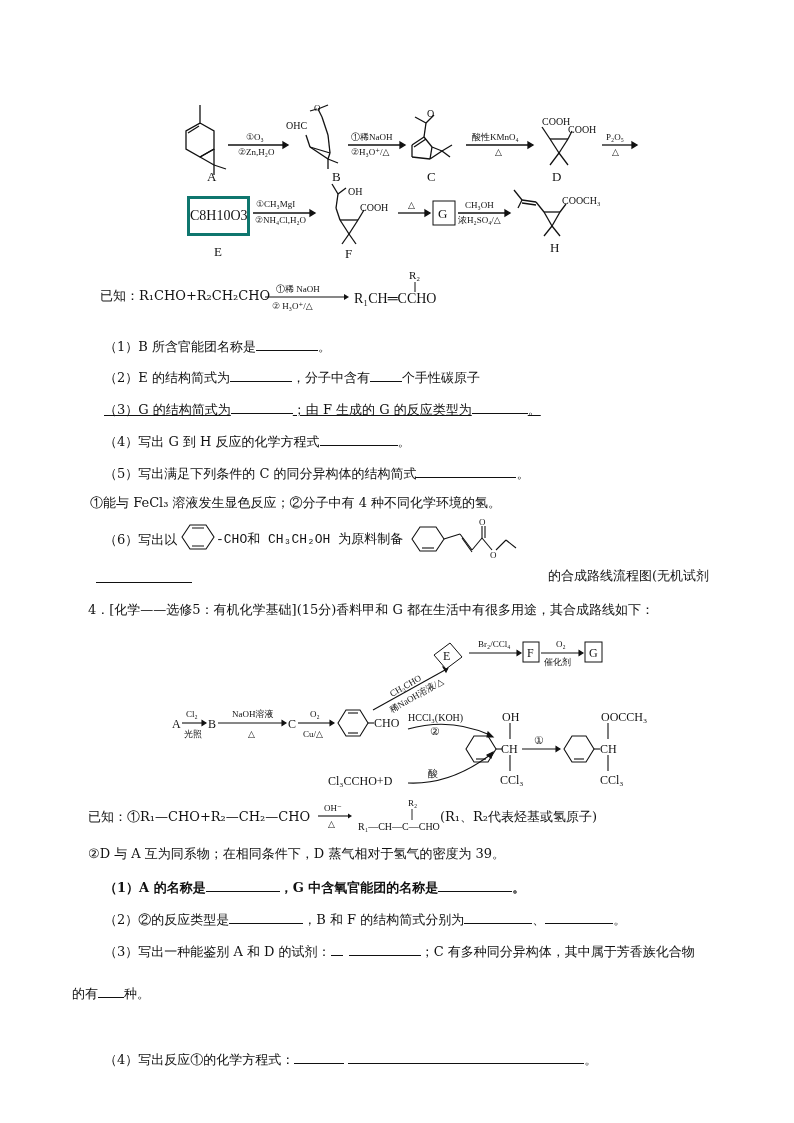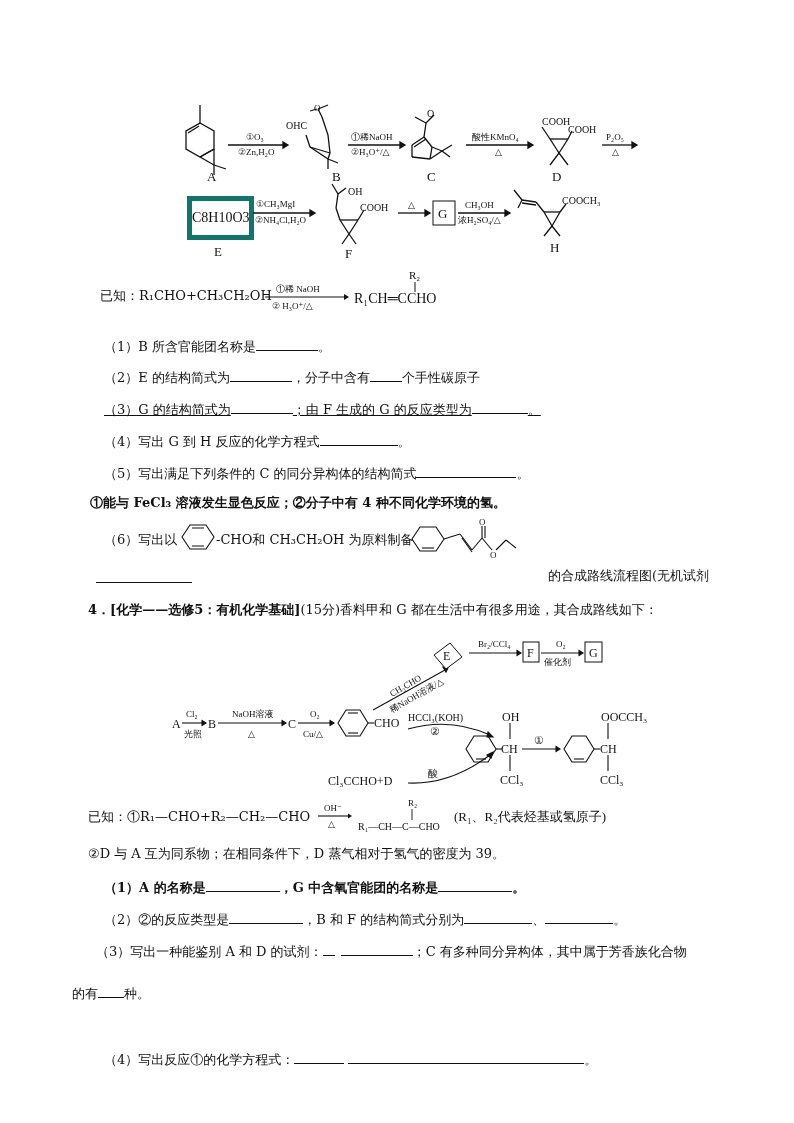--- a/index.html
+++ b/index.html
@@ -3,22 +3,22 @@
 <meta charset="utf-8">
 <style>
   html,body{margin:0;padding:0;background:#ffffff;}
   body{width:794px;height:1123px;position:relative;overflow:hidden;font-family:"DejaVu Serif","Liberation Serif",serif;color:#111;}
   .abs{position:absolute;white-space:nowrap;}
   .t{font-size:13px;line-height:18px;}
   .blank{display:inline-block;border-bottom:1px solid #111;height:14px;vertical-align:baseline;}
   svg text{font-family:"Liberation Serif","DejaVu Serif",serif;fill:#111;}
   .cond{font-size:9px;}
   .lbl{font-size:13px;}
-  .bold{font-weight:bold;}
-  .box{position:absolute;border:5px solid #0f766e;text-align:center;}
+  .bold{font-weight:normal;}
+  .box{position:absolute;border:3px solid #0f766e;text-align:center;}
 </style>
 </head>
 <body>
 
 <svg class="abs" style="left:170px;top:95px;" width="470" height="90" viewBox="0 0 470 90">
   <g stroke="#111" stroke-width="1.3" fill="none">
 
     <polyline points="30,10 30,28 16,36 16,54 30,62 44,54 44,36 30,28"></polyline>
     <line x1="18" y1="38" x2="29" y2="31"></line>
     <line x1="30" y1="62" x2="44" y2="54"></line>
@@ -137,21 +137,21 @@
   <text x="76" y="27" class="cond">①CH₃MgI</text>
   <text x="75" y="43" class="cond">②NH₄Cl,H₂O</text>
   <text x="228" y="28" class="cond">△</text>
   <text x="285" y="28" class="cond">CH₃OH</text>
   <text x="278" y="43" class="cond">浓H₂SO₄/△</text>
   <text x="34" y="76" class="lbl">E</text>
   <text x="165" y="78" class="lbl">F</text>
   <text x="370" y="72" class="lbl">H</text>
 </svg>
 
-<div class="abs t" style="left:100px;top:287px;">已知：R₁CHO+CH₃CH₂OH</div>
+<div class="abs t" style="left:100px;top:287px;">已知：R₁CHO+R₂CH₂CHO</div>
 <svg class="abs" style="left:262px;top:265px;" width="210" height="50">
   <line x1="3" y1="32" x2="82" y2="32" stroke="#111" stroke-width="1.2"></line>
   <polygon points="82,29 87,32 82,35" fill="#111"></polygon>
   <text x="14" y="27" class="cond">①稀 NaOH</text>
   <text x="10" y="44" class="cond">② H₃O⁺/△</text>
   <text x="147" y="14" font-size="11">R₂</text>
   <line x1="153" y1="17" x2="153" y2="27" stroke="#111" stroke-width="1"></line>
   <text x="92" y="38" font-size="14">R₁CH═CCHO</text>
 </svg>
 
@@ -163,29 +163,29 @@
 </div>
 <div class="abs t" style="left:104px;top:399px;text-decoration:underline;">
   <span>（3）G 的结构简式为</span><span class="blank" style="width:62px"></span><span>；由 F 生成的 G 的反应类型为</span><span class="blank" style="width:56px"></span><span>。</span>
 </div>
 <div class="abs t" style="left:104px;top:431px;">
   <span>（4）写出 G 到 H 反应的化学方程式</span><span class="blank" style="width:78px"></span><span>。</span>
 </div>
 <div class="abs t" style="left:104px;top:463px;">
   <span>（5）写出满足下列条件的 C 的同分异构体的结构简式</span><span class="blank" style="width:100px"></span><span>。</span>
 </div>
-<div class="abs t" style="left:90px;top:494px;font-weight:bold;">①能与 FeCl₃ 溶液发生显色反应；②分子中有 4 种不同化学环境的氢。</div>
+<div class="abs t" style="left:90px;top:494px;">①能与 FeCl₃ 溶液发生显色反应；②分子中有 4 种不同化学环境的氢。</div>
 
 <div class="abs t" style="left:104px;top:531px;">（6）写出以</div>
 <svg class="abs" style="left:178px;top:520px;" width="40" height="34">
   <polygon points="4,17 12,5 28,5 36,17 28,29 12,29" fill="none" stroke="#111" stroke-width="1.1"></polygon>
   <line x1="14" y1="8" x2="26" y2="8" stroke="#111"></line>
   <line x1="14" y1="26" x2="26" y2="26" stroke="#111"></line>
 </svg>
-<div class="abs t" style="left:216px;top:531px;">-CHO和  CH₃CH₂OH 为原料制备</div>
+<div class="abs t" style="left:216px;top:531px;font-family:Liberation Mono, monospace;">-CHO和  CH₃CH₂OH 为原料制备</div>
 <svg class="abs" style="left:408px;top:516px;" width="140" height="44">
   <g fill="none" stroke="#111" stroke-width="1.1">
     <polygon points="4,23 12,11 28,11 36,23 28,35 12,35"></polygon>
     <line x1="14" y1="32" x2="26" y2="32"></line>
     <line x1="36" y1="23" x2="52" y2="18"></line>
     <line x1="52" y1="18" x2="64" y2="34"></line>
     <line x1="54" y1="22" x2="64" y2="36"></line>
     <line x1="64" y1="34" x2="74" y2="22"></line>
     <line x1="74" y1="22" x2="74" y2="10"></line>
     <line x1="77" y1="22" x2="77" y2="10"></line>
@@ -290,30 +290,30 @@
 <div class="abs t" style="left:88px;top:808px;">已知：①R₁—CHO+R₂—CH₂—CHO</div>
 <svg class="abs" style="left:316px;top:796px;" width="140" height="44">
   <line x1="2" y1="20" x2="32" y2="20" stroke="#111" stroke-width="1.1"></line>
   <polygon points="32,17.5 36,20 32,22.5" fill="#111"></polygon>
   <text x="8" y="15" font-size="9">OH⁻</text>
   <text x="12" y="31" font-size="9">△</text>
   <text x="92" y="10" font-size="9">R₂</text>
   <line x1="96" y1="13" x2="96" y2="24" stroke="#111" stroke-width="0.9"></line>
   <text x="42" y="34" font-size="10">R₁—CH—C—CHO</text>
 </svg>
-<div class="abs t" style="left:454px;top:808px;font-family:Liberation Serif, serif;">(R₁、R₂代表烃基或氢原子)</div>
+<div class="abs t" style="left:440px;top:808px;">(R₁、R₂代表烃基或氢原子)</div>
 <div class="abs t" style="left:88px;top:845px;">②D 与 A 互为同系物；在相同条件下，D 蒸气相对于氢气的密度为 39。</div>
 
 <div class="abs t" style="left:104px;top:877px;font-weight:bold;">
   <span>（1）A 的名称是</span><span class="blank" style="width:74px"></span><span>，G 中含氧官能团的名称是</span><span class="blank" style="width:74px"></span><span>。</span>
 </div>
 <div class="abs t" style="left:104px;top:909px;">
   <span>（2）②的反应类型是</span><span class="blank" style="width:74px"></span><span>，B 和 F 的结构简式分别为</span><span class="blank" style="width:68px"></span><span>、</span><span class="blank" style="width:68px"></span><span>。</span>
 </div>
-<div class="abs t" style="left:96px;top:941px;">
+<div class="abs t" style="left:104px;top:941px;">
   <span>（3）写出一种能鉴别 A 和 D 的试剂：</span><span class="blank" style="width:12px"></span><span style="display:inline-block;width:6px"></span><span class="blank" style="width:72px"></span><span>；C 有多种同分异构体，其中属于芳香族化合物</span>
 </div>
 <div class="abs t" style="left:72px;top:973px;margin-top:10px;">
   <span>的有</span><span class="blank" style="width:26px"></span><span>种。</span>
 </div>
 <div class="abs t" style="left:104px;top:1037px;margin-top:12px;">
   <span>（4）写出反应①的化学方程式：</span><span class="blank" style="width:50px"></span><span style="display:inline-block;width:4px"></span><span class="blank" style="width:236px"></span><span>。</span>
 </div>
 
 </body></html>

